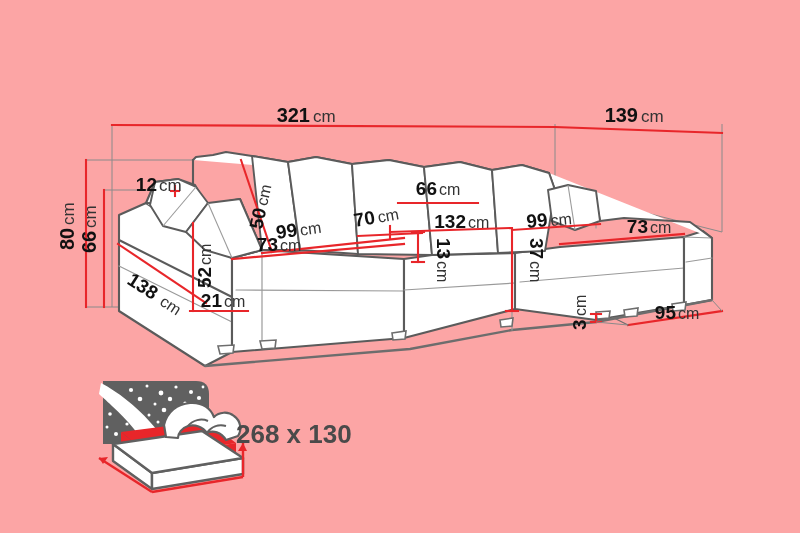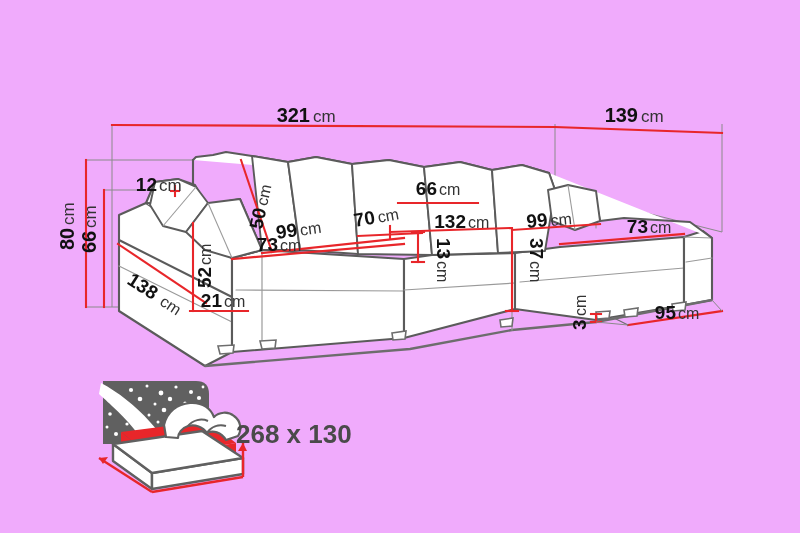--- a/index.html
+++ b/index.html
@@ -7,21 +7,21 @@
     padding: 0;
     background: #ffffff;
   }
   body {
     font-family: "Liberation Sans", sans-serif;
   }
   #stage {
     position: relative;
     width: 800px;
     height: 533px;
-    background: #f0abfc;
+    background: #fca5a5;
     overflow: hidden;
   }
   #drawing {
     position: absolute;
     left: 0;
     top: 0;
     width: 800px;
     height: 533px;
   }
   .dim-label {

